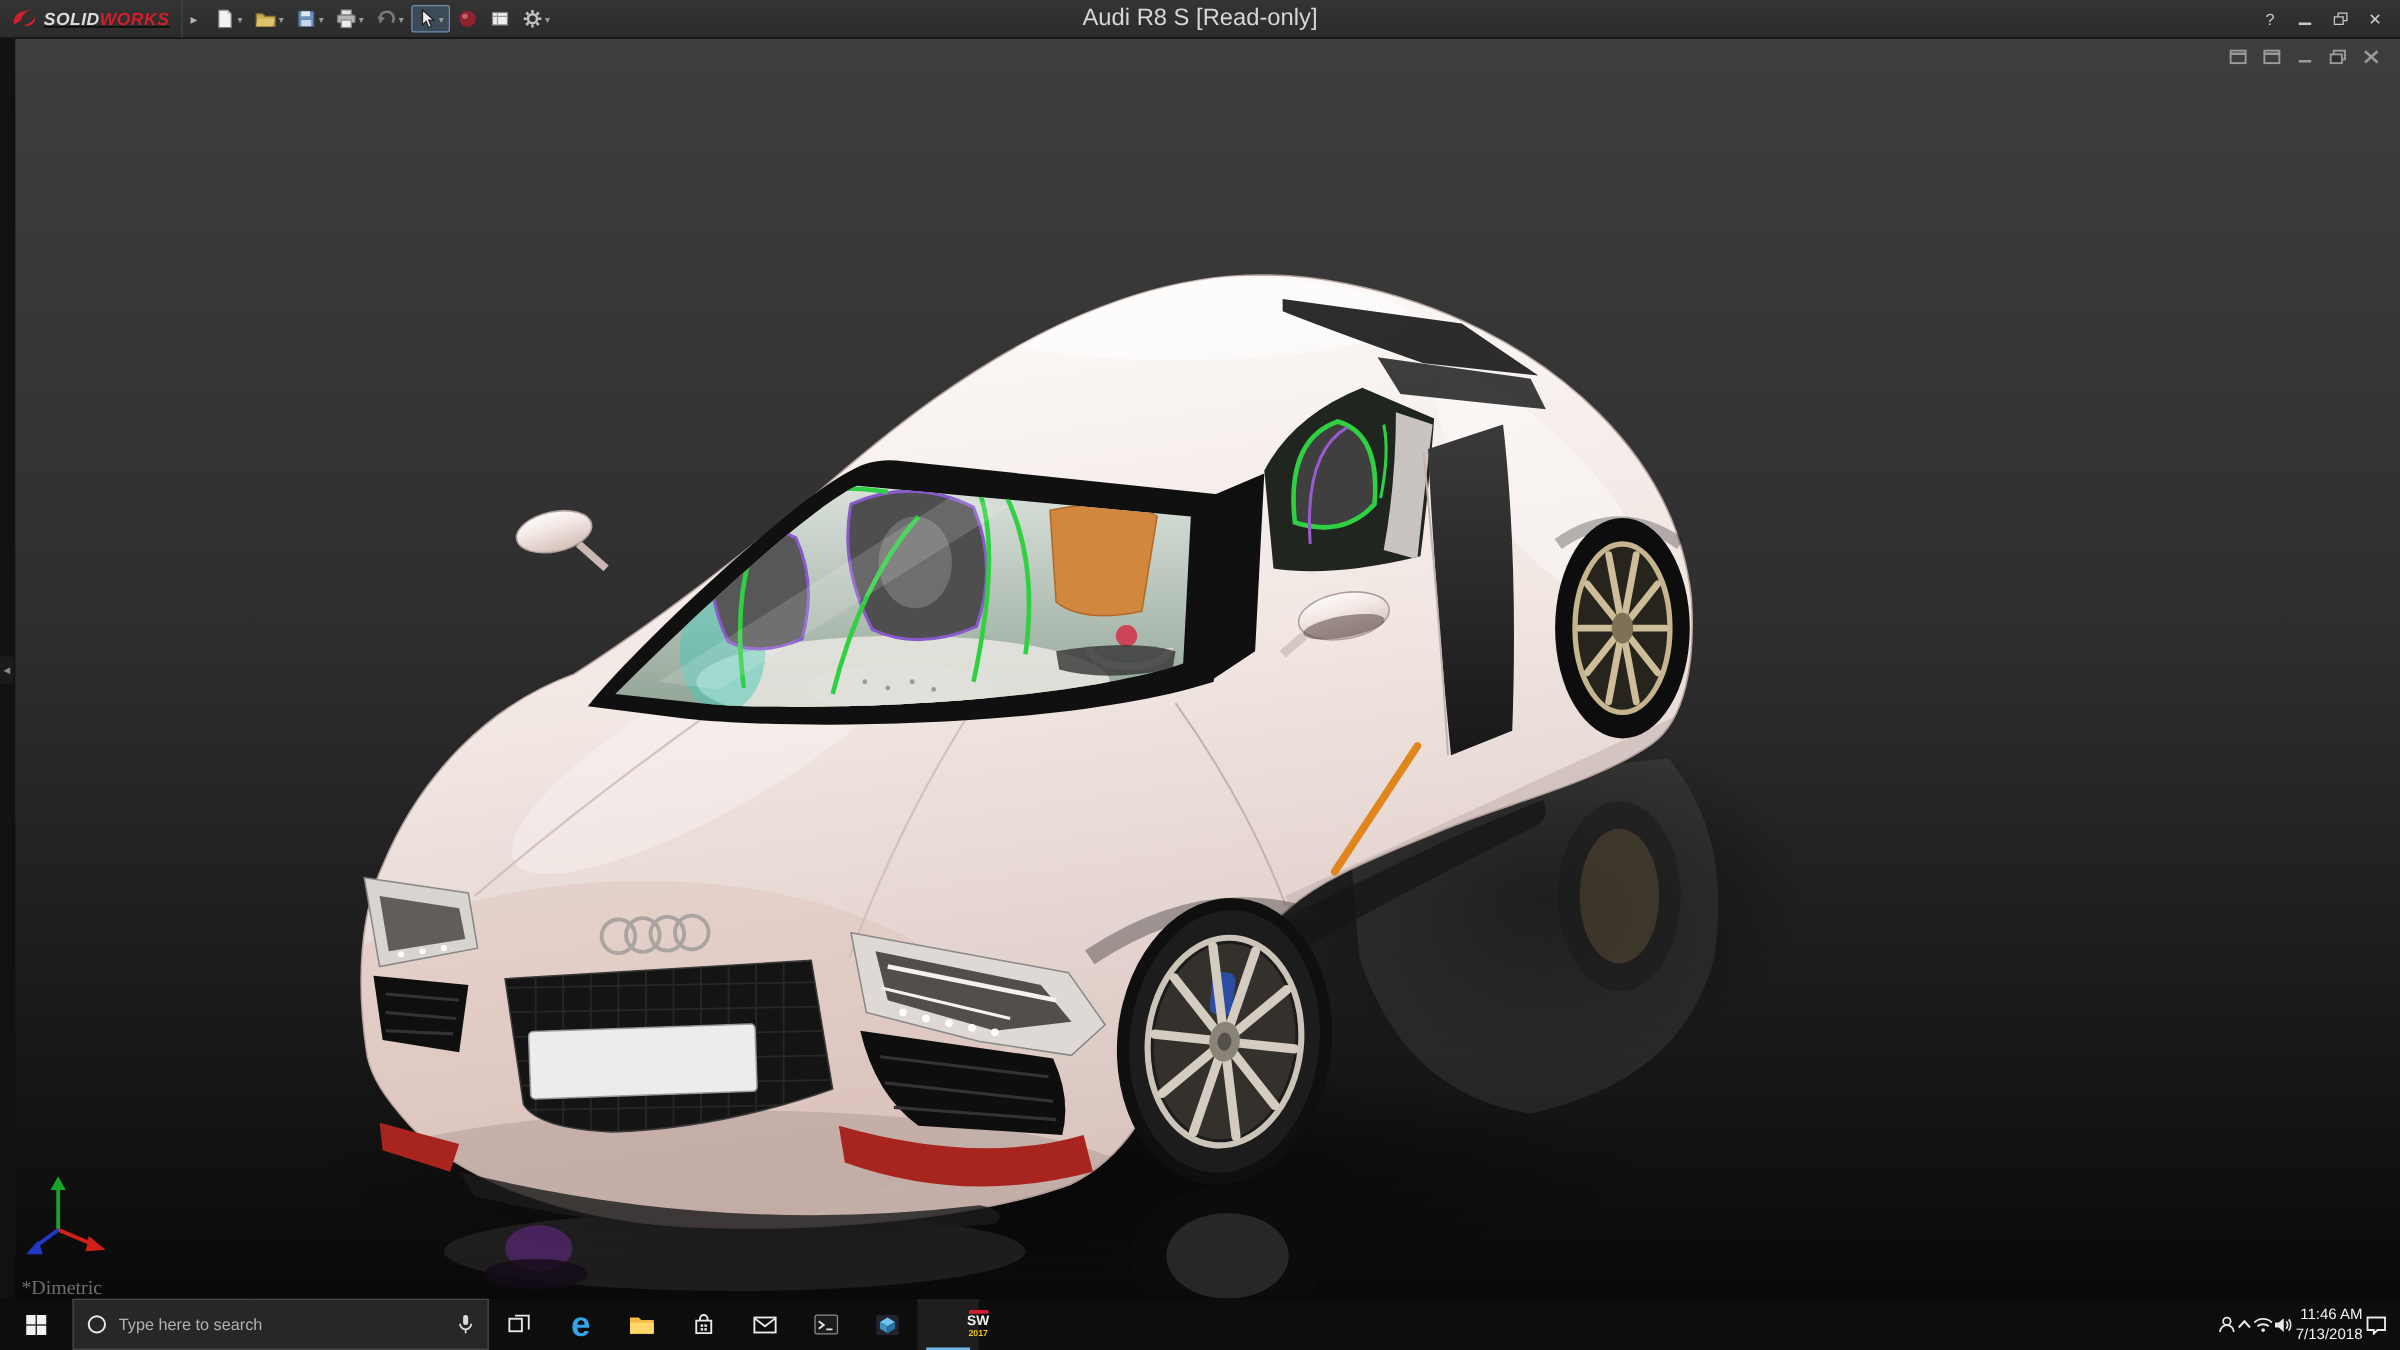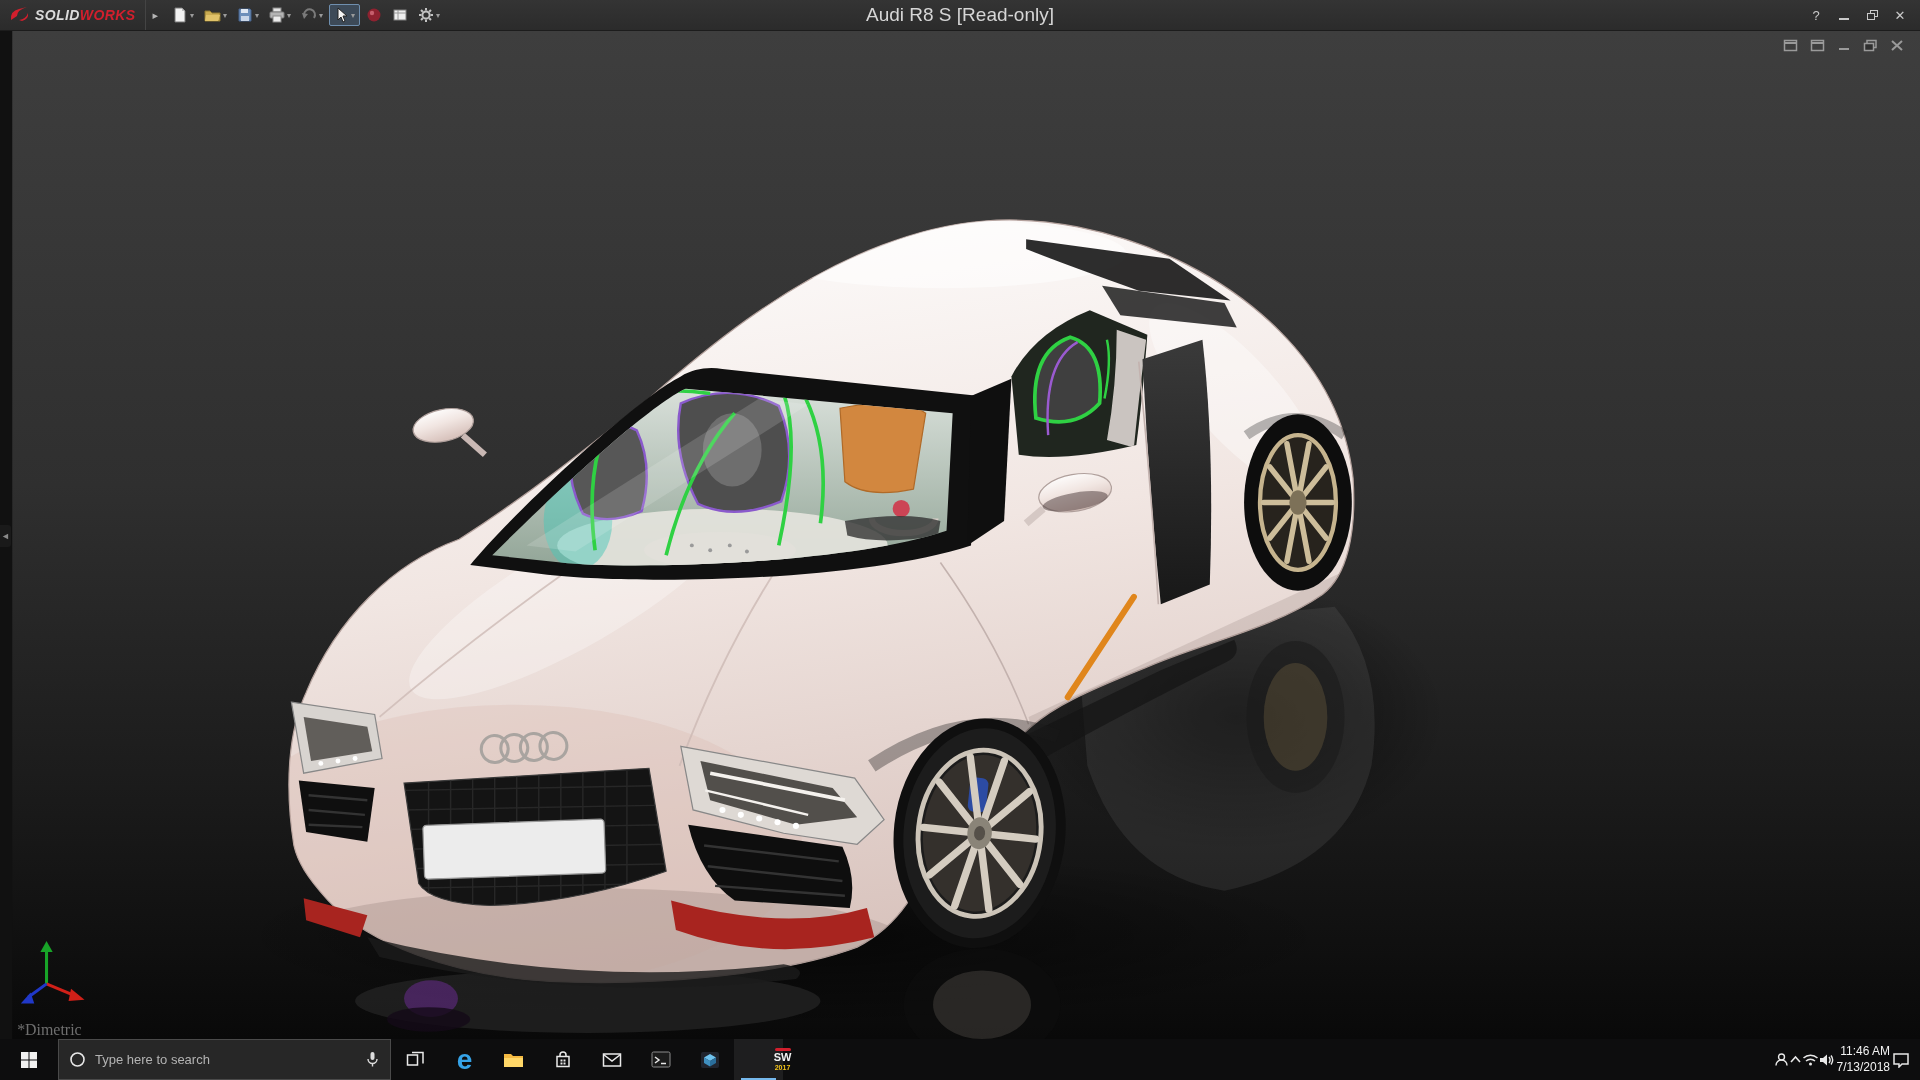--- a/index.html
+++ b/index.html
@@ -5,21 +5,21 @@
   * { box-sizing: border-box; margin: 0; padding: 0; }
   html,body { width:1920px; height:1080px; overflow:hidden; background:#000;
               font-family:"Liberation Sans", sans-serif; }
 
   
   .titlebar { position:absolute; top:0; left:0; width:1920px; height:31px;
               background:linear-gradient(#343434,#2b2b2b); display:flex; align-items:center;
               border-bottom:1px solid #1c1c1c; z-index:30; }
   .brand { display:flex; align-items:center; gap:5px; padding:0 10px 0 8px; height:100%;
            border-right:1px solid #444; }
-  .brand-text { font-size:14px; font-weight:bold; letter-spacing:.4px; font-style:italic; }
+  .brand-text { font-size:14px; font-weight:bold; letter-spacing:.4px; font-style:italic;text-decoration:underline; }
   .brand-solid { color:#dcdcdc; }
   .brand-works { color:#d21f2d; }
   .flyout { color:#b5b5b5; font-size:11px; padding:0 10px 0 6px; }
   .tools { display:flex; align-items:center; gap:2px; height:100%; }
   .tool { display:flex; align-items:center; gap:2px; padding:2px 4px; border-radius:2px; }
   .tool.active { border:1px solid #6f8faf; background:#3c4document6; background:#3d4document; }
   .tool.active { border:1px solid #6f8faf; background:#3d4a58; }
   .caret { color:#9a9a9a; font-size:8px; }
   .win-title { position:absolute; left:50%; transform:translateX(-50%); color:#d6d6d6;
                font-size:19px; white-space:nowrap; }

